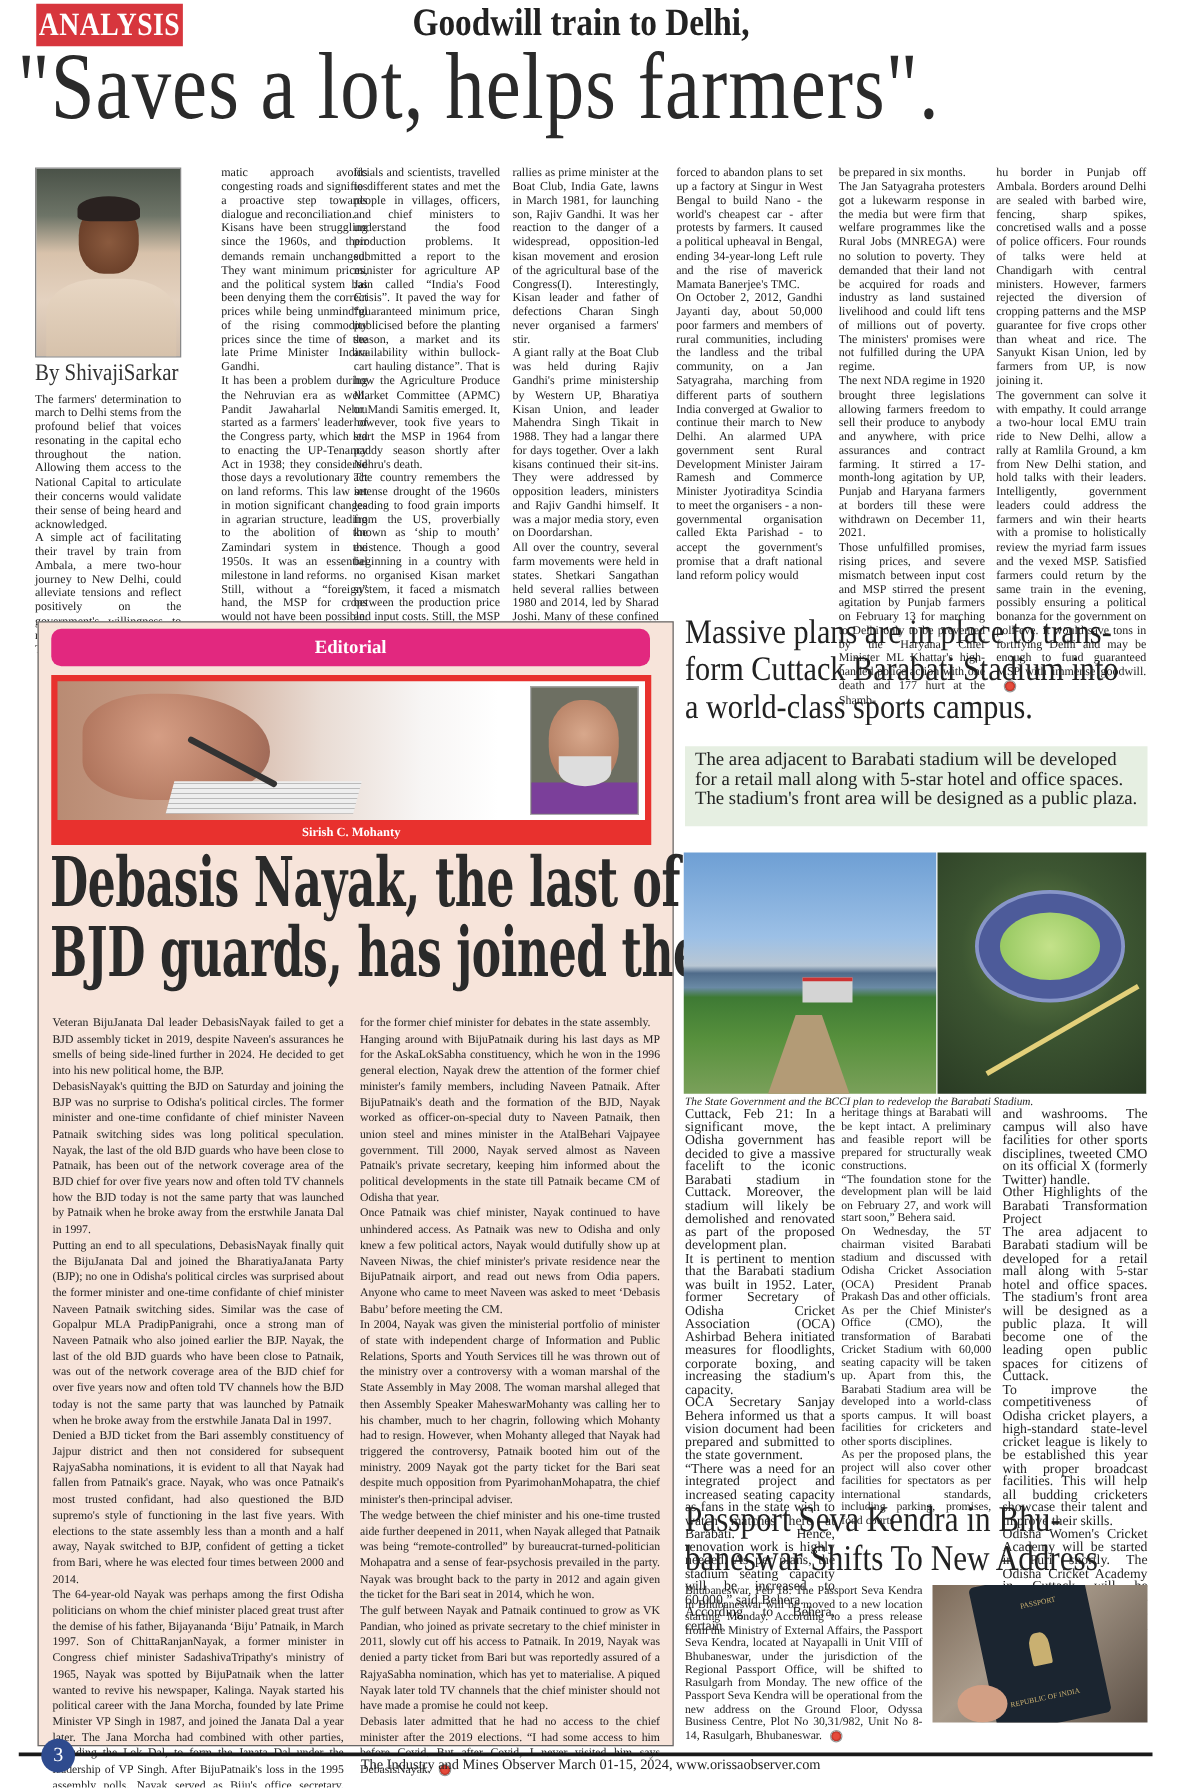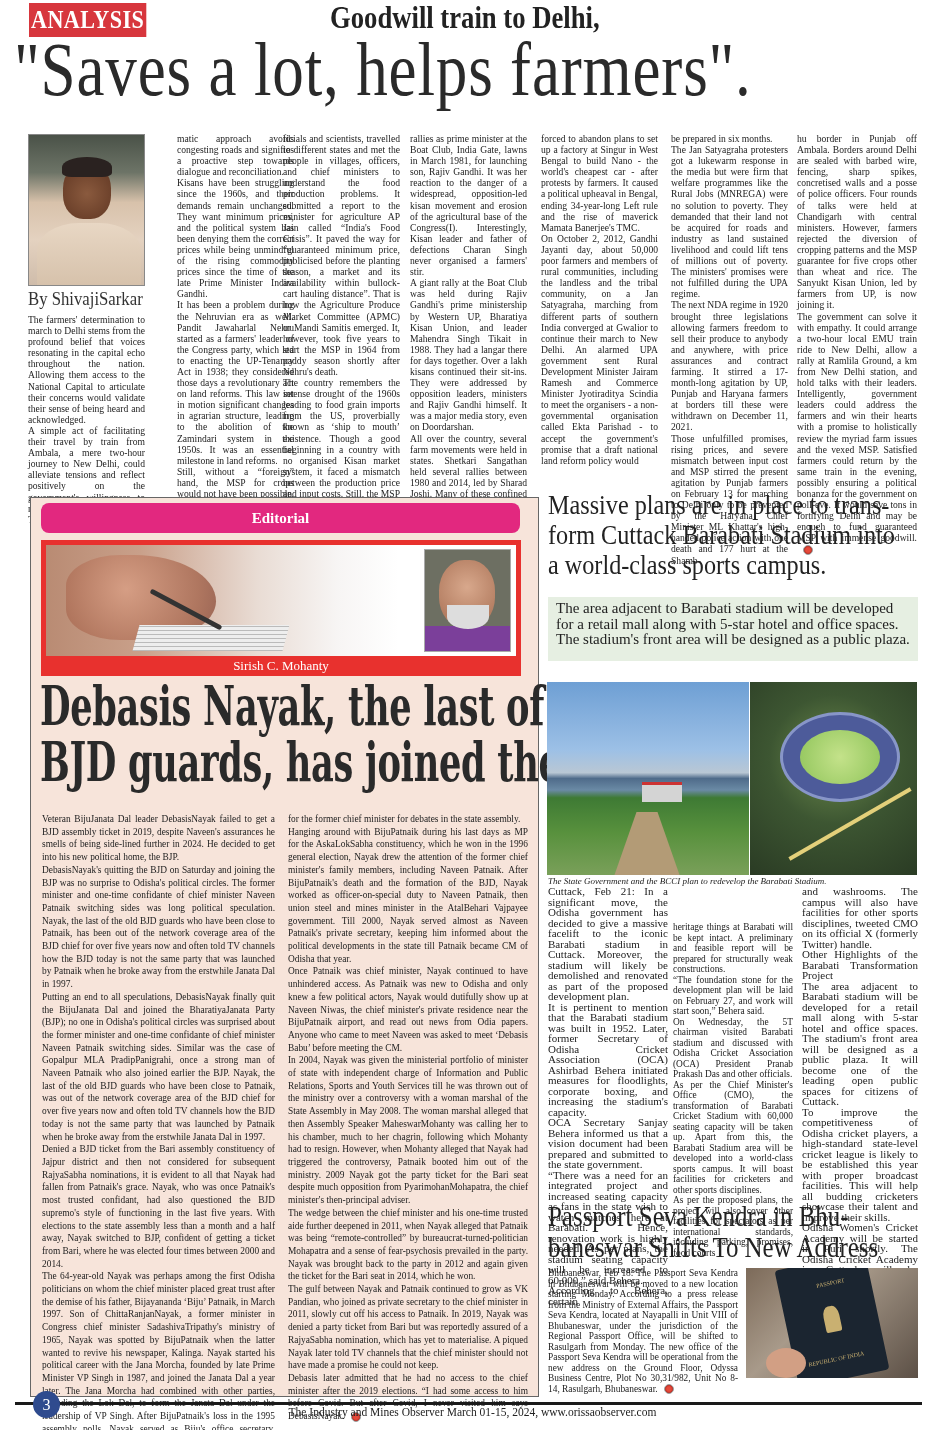--- a/index.html
+++ b/index.html
@@ -94,21 +94,21 @@
     background: radial-gradient(circle at 50% 40%, #d8a88c, #b47e62 70%);
   }
   .editor-photo .beard {
     position: absolute; left: 22px; top: 55px; width: 42px; height: 24px; border-radius: 0 0 50% 50%;
     background: #ddd;
   }
   .editor-photo .shirt {
     position: absolute; left: 0; top: 76px; width: 87px; height: 30px; background: #7b3f9a;
   }
   .editor-name {
-    left: 41px; top: 657px; width: 480px; height: 18px; color: #fff; font-size: 13px; font-weight: normal;
+    left: 41px; top: 657px; width: 480px; height: 18px; color: #fff; font-size: 10px; font-weight: bold;
     display: flex; align-items: center; justify-content: center;
   }
   .editorial-headline {
     left: 40px; top: 678px; width: 490px; font-size: 55px; font-weight: bold; line-height: 56px;
     color: #2a2a2a; font-family: "DejaVu Serif", serif; white-space: nowrap;
     transform: scaleX(0.64); transform-origin: left top; letter-spacing: -0.5px;
   }
 
   
   .stadium-headline {
@@ -300,21 +300,21 @@
 </div>
 <div class="abs photo-caption">The State Government and the BCCI plan to redevelop the Barabati Stadium.</div>
 
 <div class="col" style="left:548px; top:886px; width:120px; font-size:11px; line-height:10.5px;">
   <p>Cuttack, Feb 21: In a significant move, the Odisha government has decided to give a massive facelift to the iconic Barabati stadium in Cuttack. Moreover, the stadium will likely be demolished and renovated as part of the proposed development plan.</p>
   <p>It is pertinent to mention that the Barabati stadium was built in 1952. Later, former Secretary of Odisha Cricket Association (OCA) Ashirbad Behera initiated measures for floodlights, corporate boxing, and increasing the stadium's capacity.</p>
   <p>OCA Secretary Sanjay Behera informed us that a vision document had been prepared and submitted to the state government.</p>
   <p>“There was a need for an integrated project and increased seating capacity as fans in the state wish to watch matches here at Barabati. Hence, renovation work is highly needed. As per plans, the stadium seating capacity will be increased to 60,000,” said Behera.</p>
   <p>According to Behera, certain</p>
 </div>
-<div class="col" style="left:673px; top:886px; width:120px; font-size:9.4px; line-height:10.5px;margin-top:36px;">
+<div class="col" style="left:673px; top:886px; width:120px; font-size:9.4px; line-height:10.5px;">
   <p>heritage things at Barabati will be kept intact. A preliminary and feasible report will be prepared for structurally weak constructions.</p>
   <p>“The foundation stone for the development plan will be laid on February 27, and work will start soon,” Behera said.</p>
   <p>On Wednesday, the 5T chairman visited Barabati stadium and discussed with Odisha Cricket Association (OCA) President Pranab Prakash Das and other officials.</p>
   <p>As per the Chief Minister's Office (CMO), the transformation of Barabati Cricket Stadium with 60,000 seating capacity will be taken up. Apart from this, the Barabati Stadium area will be developed into a world-class sports campus. It will boast facilities for cricketers and other sports disciplines.</p>
   <p>As per the proposed plans, the project will also cover other facilities for spectators as per international standards, including parking, promises, food courts</p>
 </div>
 <div class="col" style="left:802px; top:886px; width:116px; font-size:11px; line-height:10.5px;">
   <p>and washrooms. The campus will also have facilities for other sports disciplines, tweeted CMO on its official X (formerly Twitter) handle.</p>
   <p>Other Highlights of the Barabati Transformation Project</p>
   <p>The area adjacent to Barabati stadium will be developed for a retail mall along with 5-star hotel and office spaces. The stadium's front area will be designed as a public plaza. It will become one of the leading open public spaces for citizens of Cuttack.</p>

